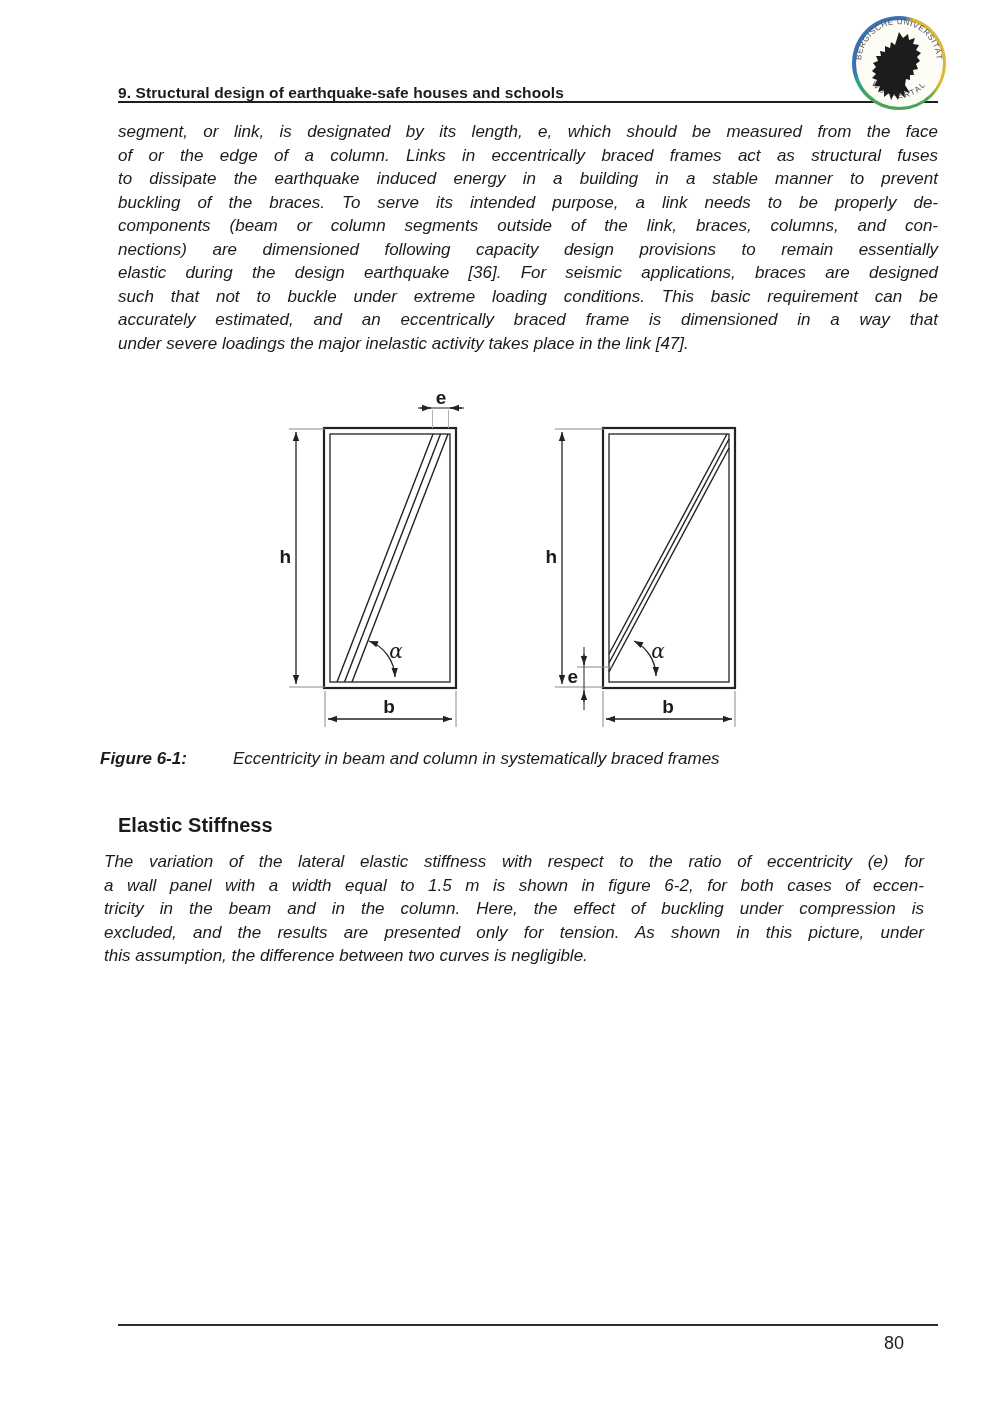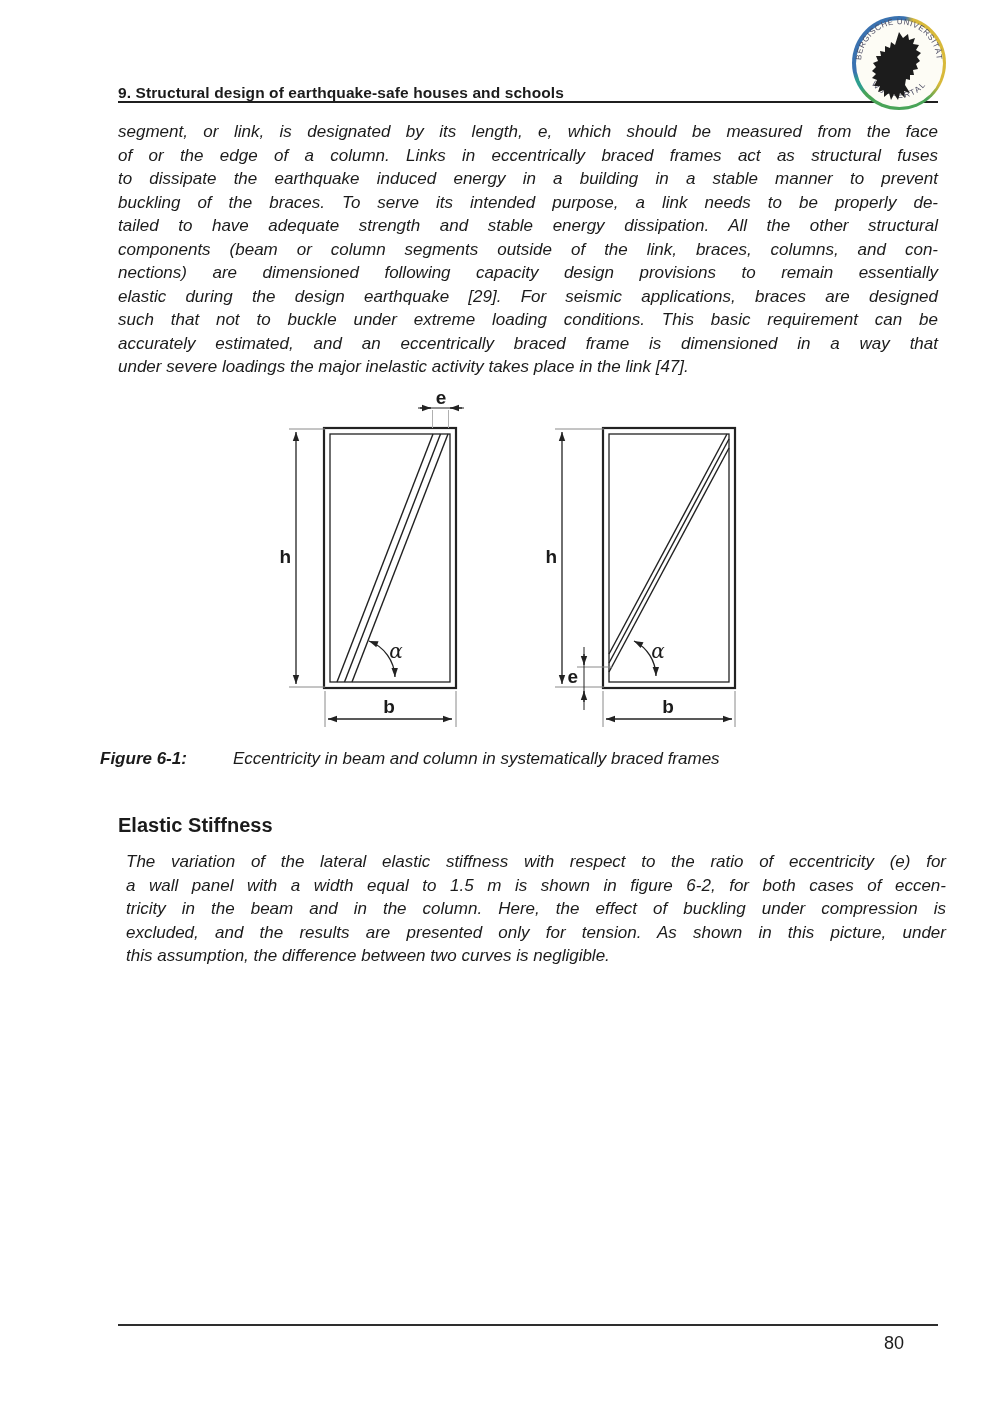--- a/index.html
+++ b/index.html
@@ -17,21 +17,21 @@
        background:conic-gradient(from 0deg, #3a72b0 0deg 8deg, #d8b93a 18deg 118deg,
                   #49a457 142deg 228deg, #2e9e8f 238deg 248deg, #3a72b0 258deg 352deg, #3a72b0 360deg); }
   .logo-inner { position:absolute; inset:3.5px; border-radius:50%; background:#fdfcf5; }
   .logo svg { position:absolute; left:0; top:0; }
 
   
   .para { width:820px; font-size:17px; line-height:23.5px;font-style:italic; }
   .jline { text-align:justify; text-align-last:justify; }
   .jline:last-child { text-align-last:left; }
   .para1 { left:118px; top:120px; }
-  .para2 { left:126px; top:850px; }
+  .para2 { left:104px; top:850px; }
 
   
   .figure-svg { left:270px; top:385px; }
   .fig-line   { stroke:#222; fill:none; }
   .fig-ext    { stroke:#8a8a8a; fill:none; stroke-width:1; }
   .fig-ext-light { stroke:#b0b0b0; fill:none; stroke-width:1; }
   .dim-label  { font-family:"Liberation Sans", sans-serif; font-weight:bold; font-size:19px; fill:#1b1b1b; }
   .alpha-label{ font-family:"DejaVu Serif", serif; font-style:italic; font-size:20px; fill:#1b1b1b; }
 
   
@@ -67,24 +67,23 @@
       </text>
       <path fill="#1c1c1c" d="M47,16 l4,6 5,-4 1,6 6,-2 -2,6 6,1 -3,5 5,3 -4,4 3,4 -4,3 2,5 -5,1 1,5 -4,0 0,5 -4,-1 -1,6 5,8 -6,-2 1,7 -5,-5 -2,7 -4,-6 -3,6 -2,-7 -5,4 0,-7 -6,2 2,-6 -6,0 3,-6 -5,-2 4,-4 -4,-3 4,-4 -3,-4 5,-2 -2,-5 5,0 -1,-5 5,1 0,-6 5,2 1,-6 4,3 z"></path>
     </svg>
   </div>
 
   <div class="abs para para1">
       <div class="jline">segment, or link, is designated by its length, e, which should be measured from the face</div>
       <div class="jline">of or the edge of a column. Links in eccentrically braced frames act as structural fuses</div>
       <div class="jline">to dissipate the earthquake induced energy in a building in a stable manner to prevent</div>
       <div class="jline">buckling of the braces. To serve its intended purpose, a link needs to be properly de-</div>
-      <div class="jline">tailed to have adequate strength and stable energy dissipation. All the other structural</div>
       <div class="jline">components (beam or column segments outside of the link, braces, columns, and con-</div>
       <div class="jline">nections) are dimensioned following capacity design provisions to remain essentially</div>
-      <div class="jline">elastic during the design earthquake [29]. For seismic applications, braces are designed</div>
+      <div class="jline">elastic during the design earthquake [36]. For seismic applications, braces are designed</div>
       <div class="jline">such that not to buckle under extreme loading conditions. This basic requirement can be</div>
       <div class="jline">accurately estimated, and an eccentrically braced frame is dimensioned in a way that</div>
       <div class="jline">under severe loadings the major inelastic activity takes place in the link [47].</div>
     </div>
 
   <svg class="abs figure-svg" width="480" height="350" viewBox="270 385 480 350">
     <defs>
       <marker id="arw" viewBox="0 0 10 8" refX="9.5" refY="4" markerWidth="10" markerHeight="8" orient="auto-start-reverse" markerUnits="userSpaceOnUse">
         <path d="M0.5,0.8 L9.5,4 L0.5,7.2 Z" fill="#222"></path>
       </marker>

